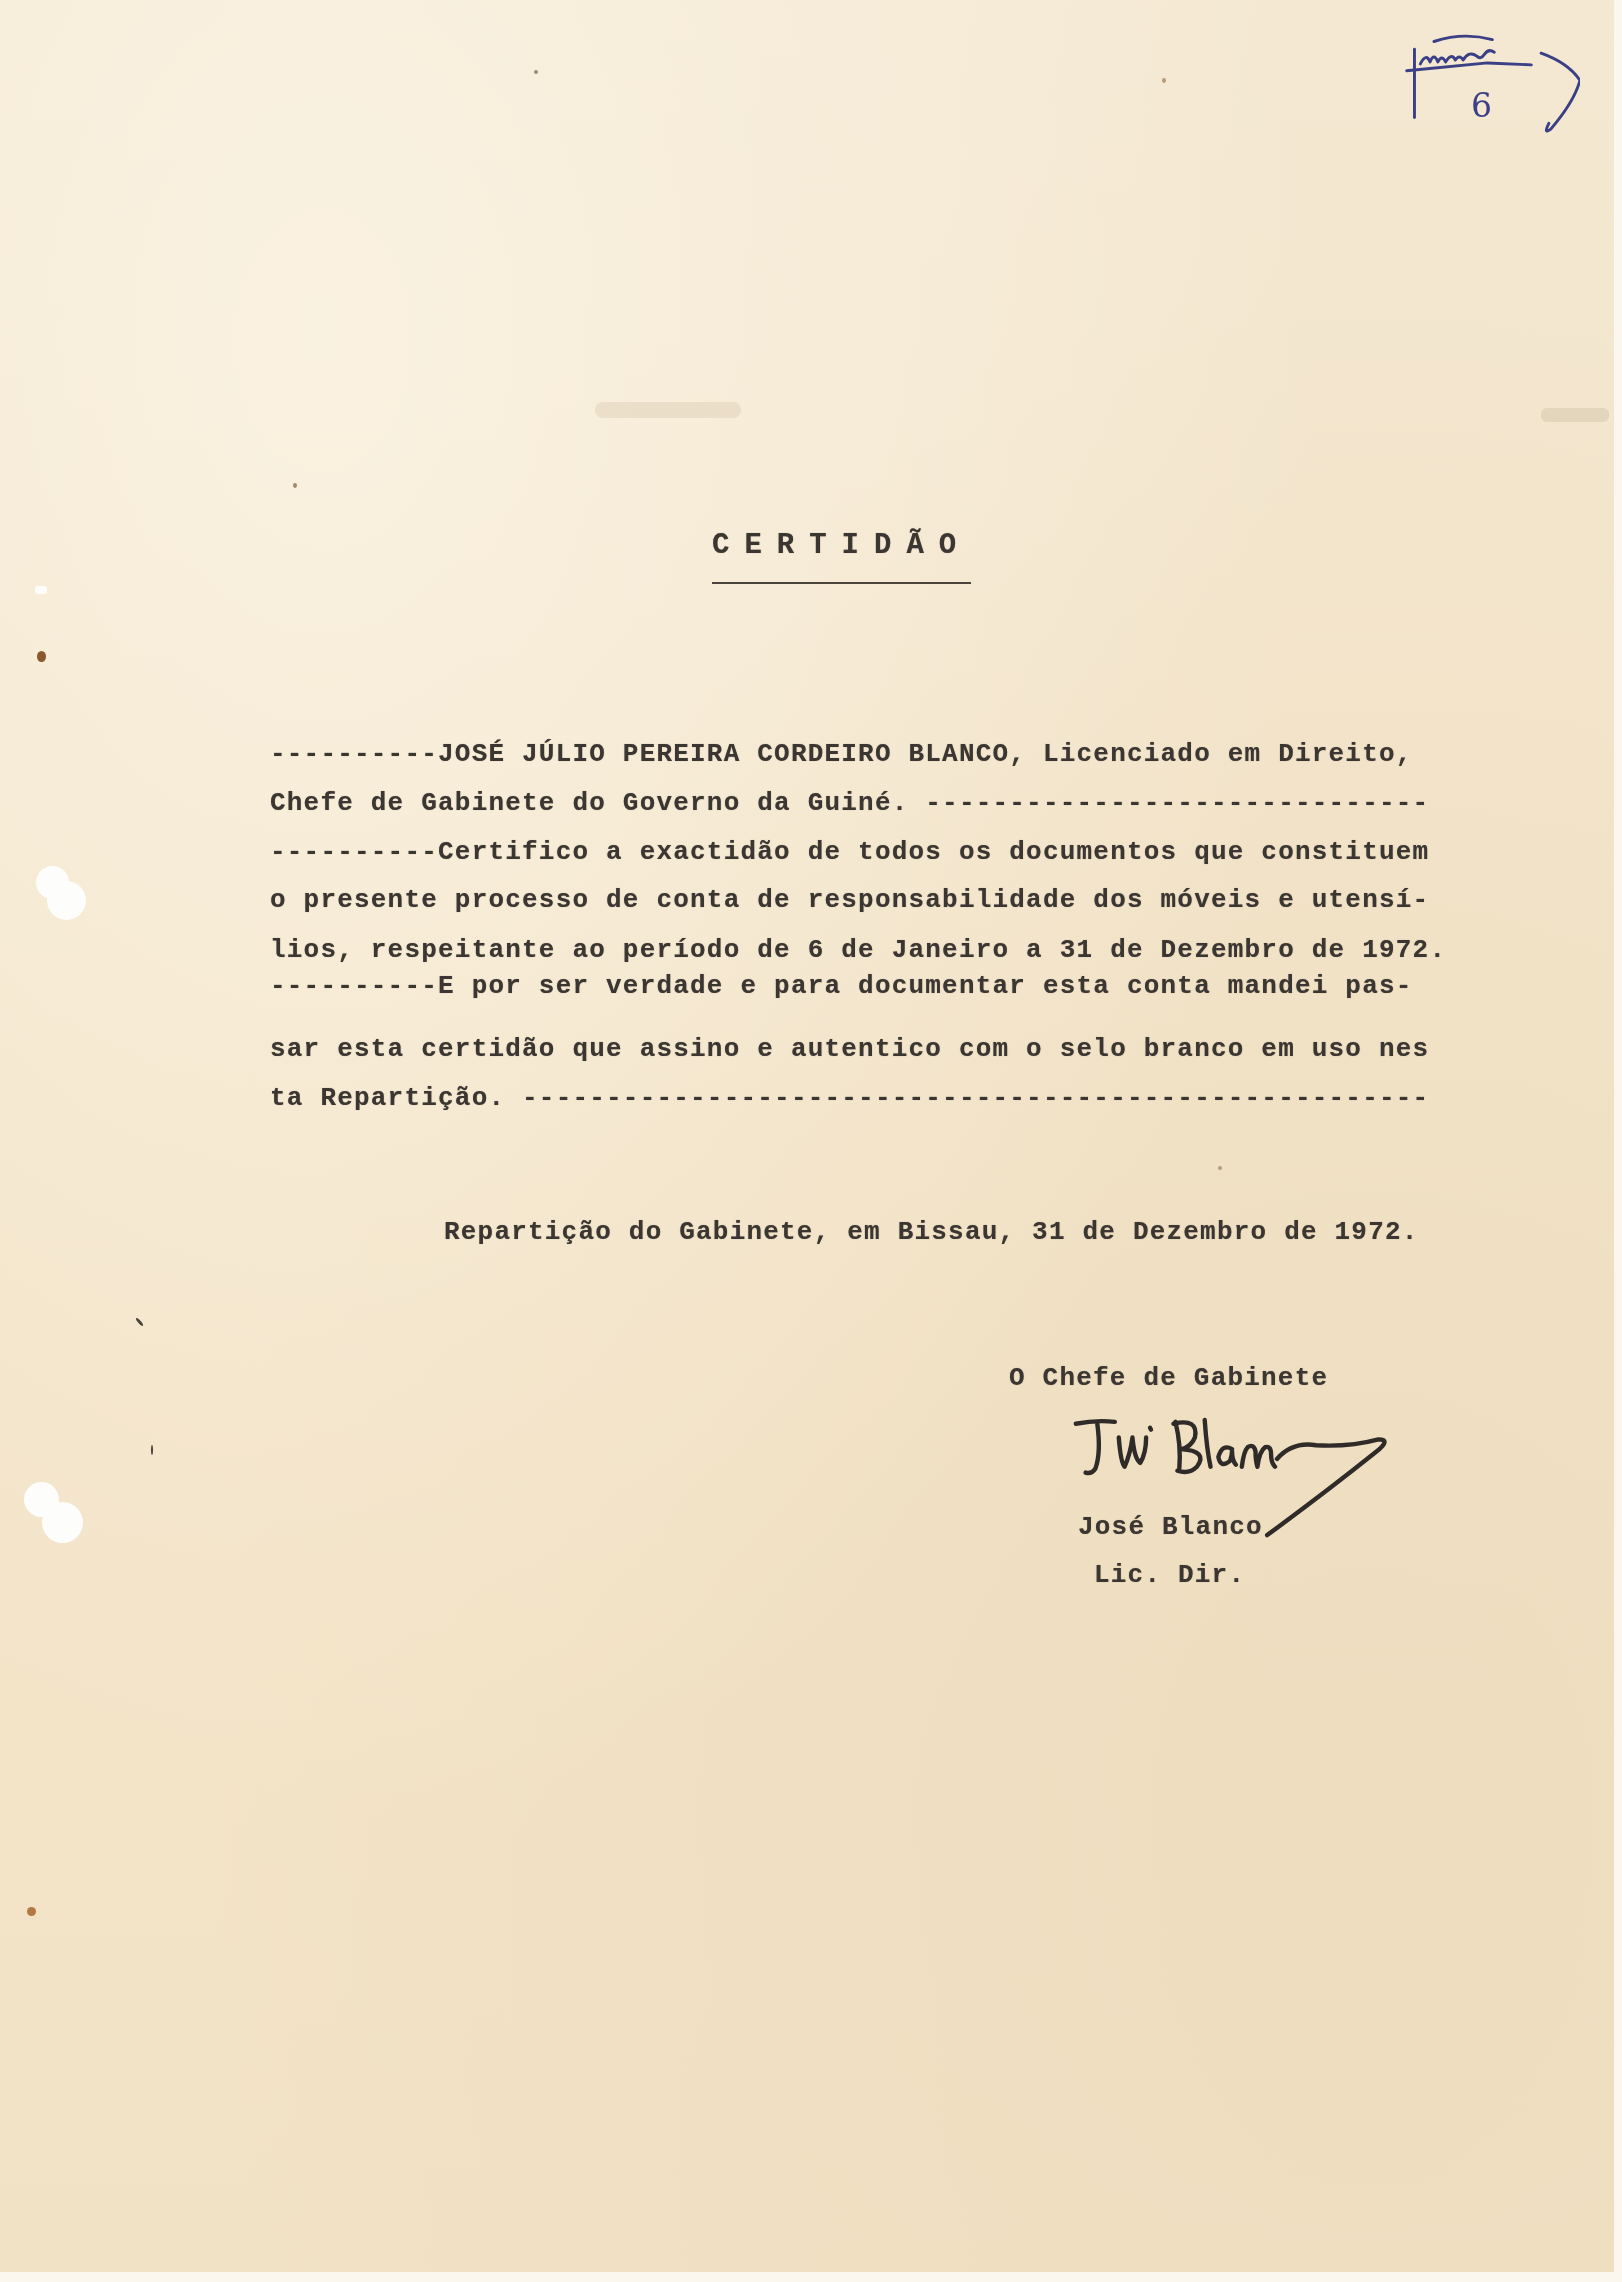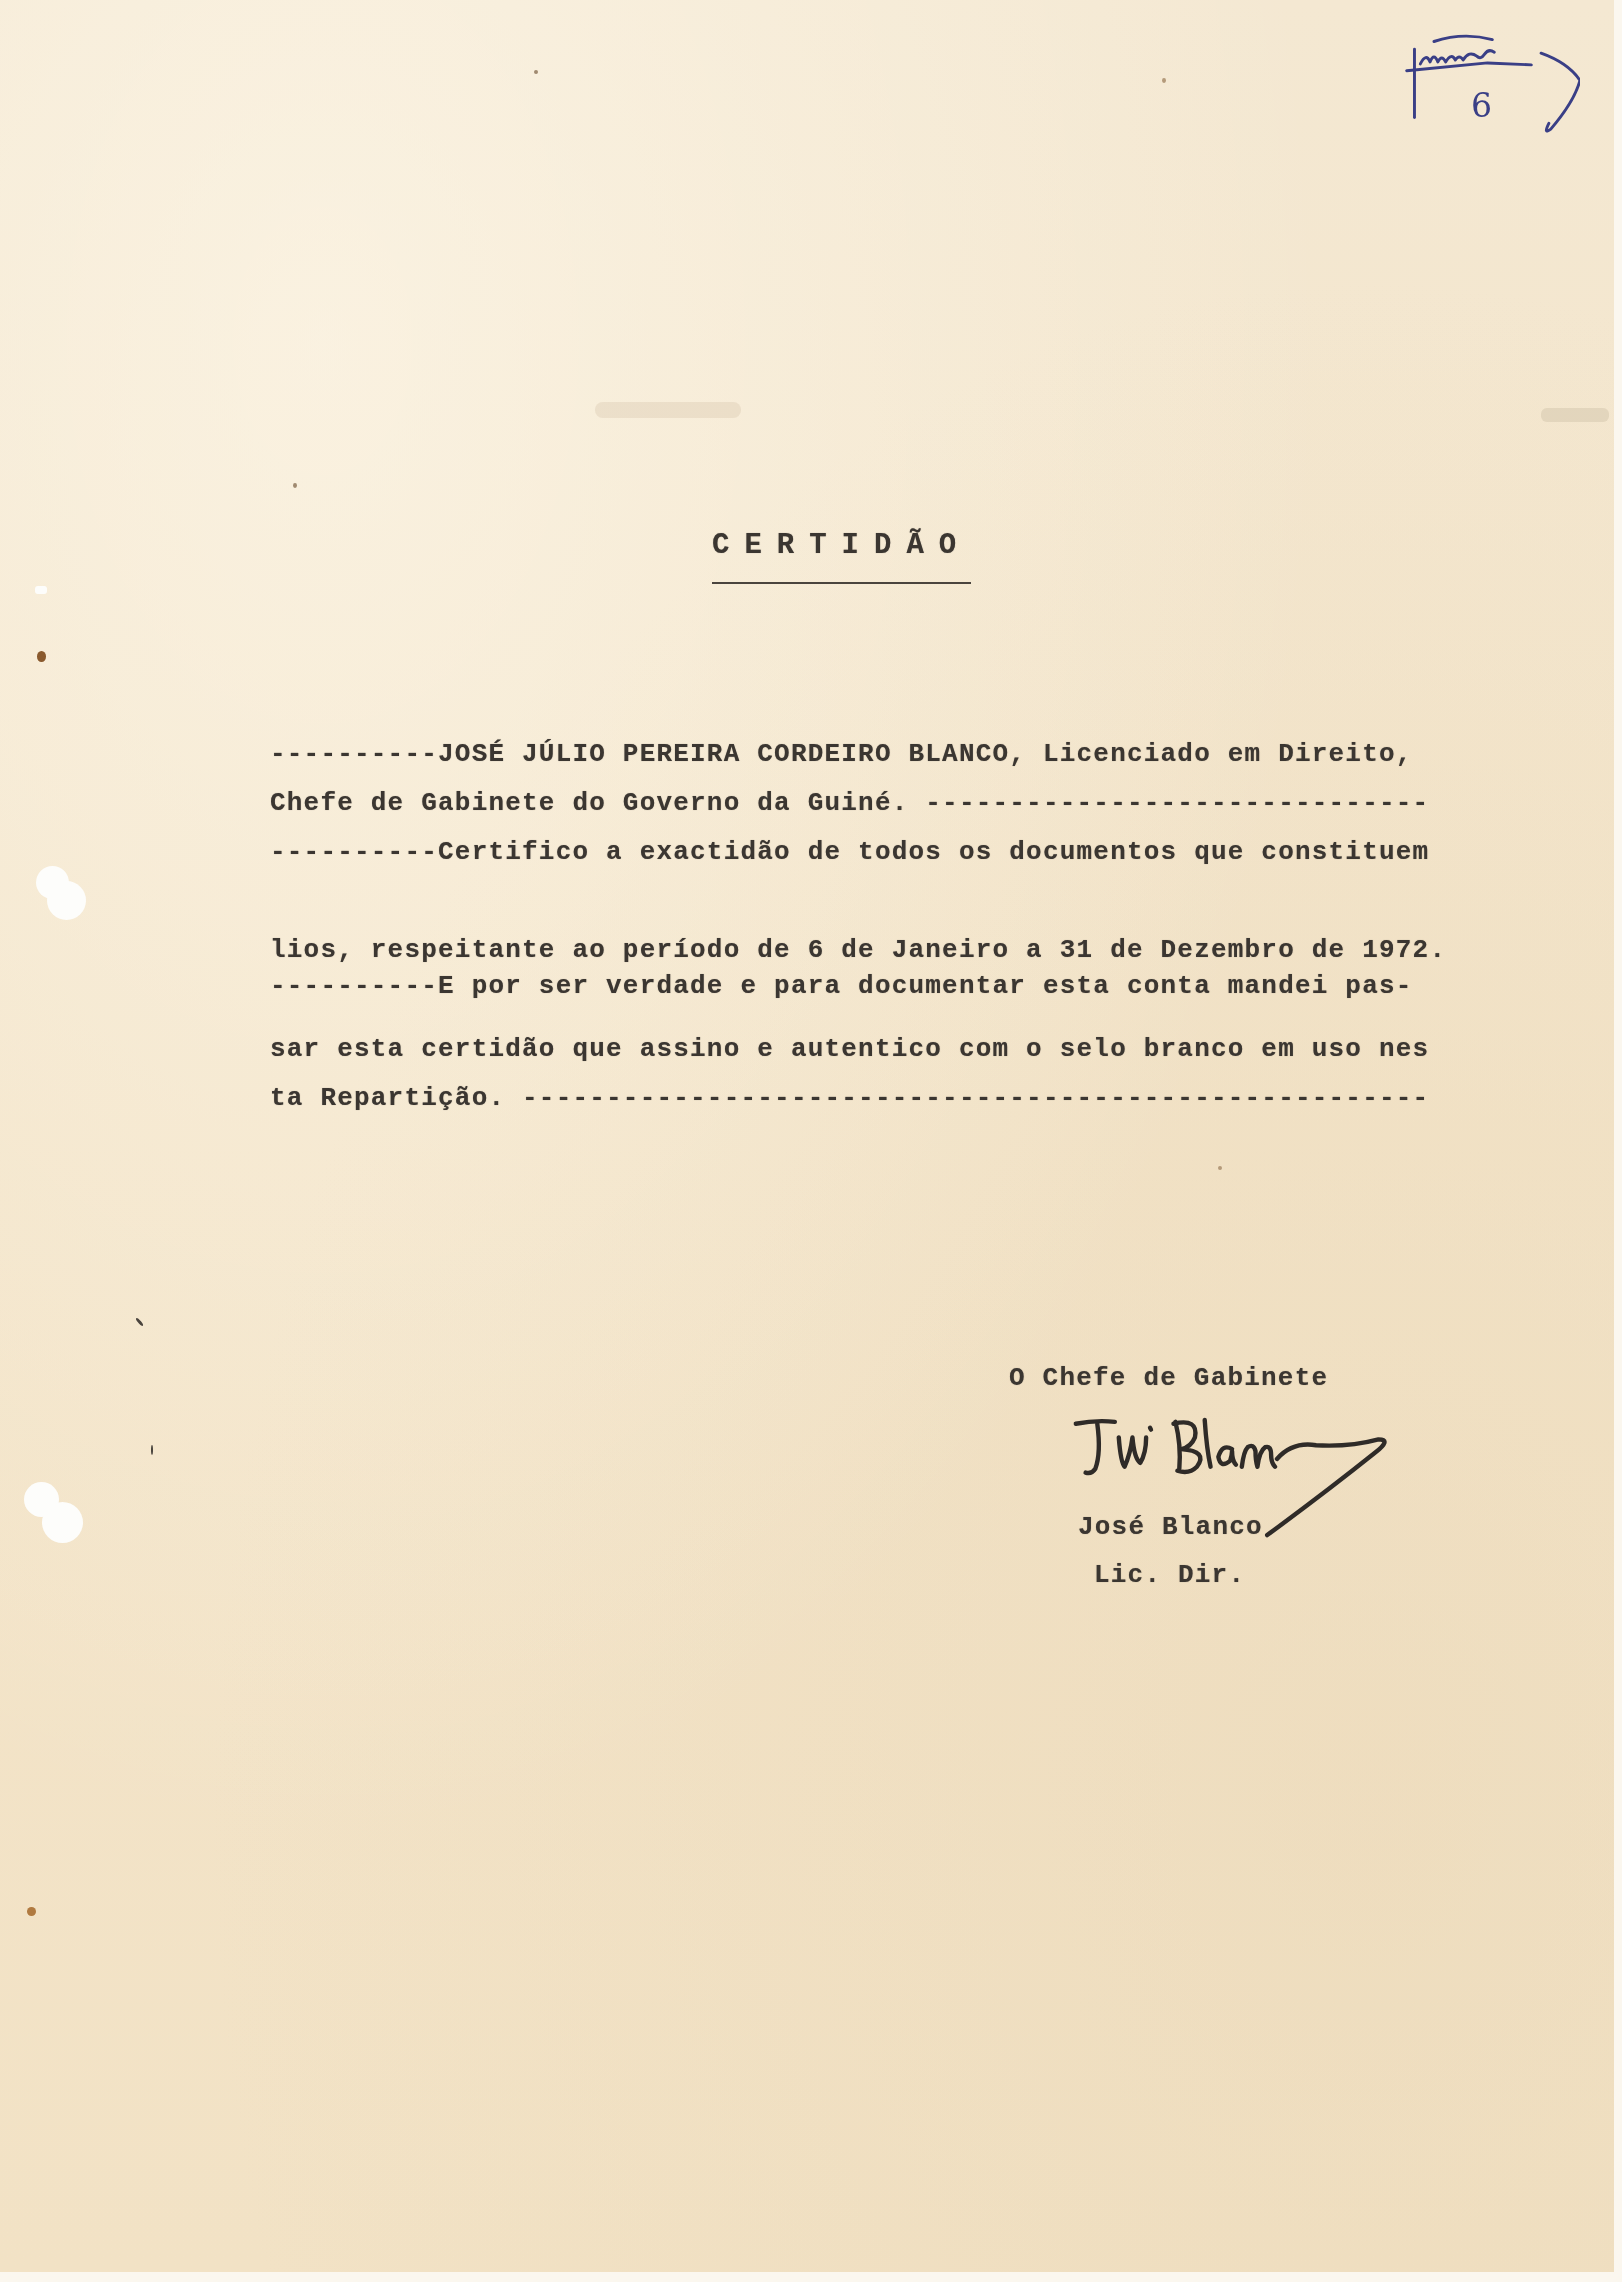--- a/index.html
+++ b/index.html
@@ -45,25 +45,27 @@
       <path d="M150 34 q28 10 40 28 q-6 22 -30 50 q-8 6 -2 -6"></path>
     </g>
     <text x="78" y="100" fill="#3a3f86" font-size="34" font-family="DejaVu Serif, serif">6</text>
   </svg>
 
   <div class="title">CERTIDÃO</div>
 
   <div class="type body-line" style="top:790px;">Chefe de Gabinete do Governo da Guiné. ------------------------------</div>
   <div class="type body-line" style="top:741px;">----------JOSÉ JÚLIO PEREIRA CORDEIRO BLANCO, Licenciado em Direito,</div>
   <div class="type body-line" style="top:839px;">----------Certifico a exactidão de todos os documentos que constituem</div>
+  <div class="type body-line" style="top:887px;">o presente processo de conta de responsabilidade dos móveis e utensí-</div>
   <div class="type body-line" style="top:937px;">lios, respeitante ao período de 6 de Janeiro a 31 de Dezembro de 1972.</div>
   <div class="type body-line" style="top:973px;">----------E por ser verdade e para documentar esta conta mandei pas-</div>
   <div class="type body-line" style="top:1085px;">ta Repartição. ------------------------------------------------------</div>
   <div class="type body-line" style="top:1036px;">sar esta certidão que assino e autentico com o selo branco em uso nes</div>
 
+  <div class="type" style="left:444px; top:1219px;">Repartição do Gabinete, em Bissau, 31 de Dezembro de 1972.</div>
 
   <div class="type" style="left:1009px; top:1365px;">O Chefe de Gabinete</div>
 
   <svg class="hw" style="left:1068px; top:1414px;" width="332" height="166" viewBox="0 0 340 170">
     <g fill="none" stroke="#2f2b28" stroke-width="4.5" stroke-linecap="round" stroke-linejoin="round">
       <path d="M8 10 q20 -4 40 -2"></path>
       <path d="M30 10 q4 30 -2 46 q-4 6 -10 4"></path>
       <path d="M52 24 q2 26 6 30 q6 -14 8 -30 q2 22 8 26 q6 -10 6 -26"></path>
       <path d="M84 14 l1 2"></path>
       <path d="M110 8 q6 24 4 48"></path>

